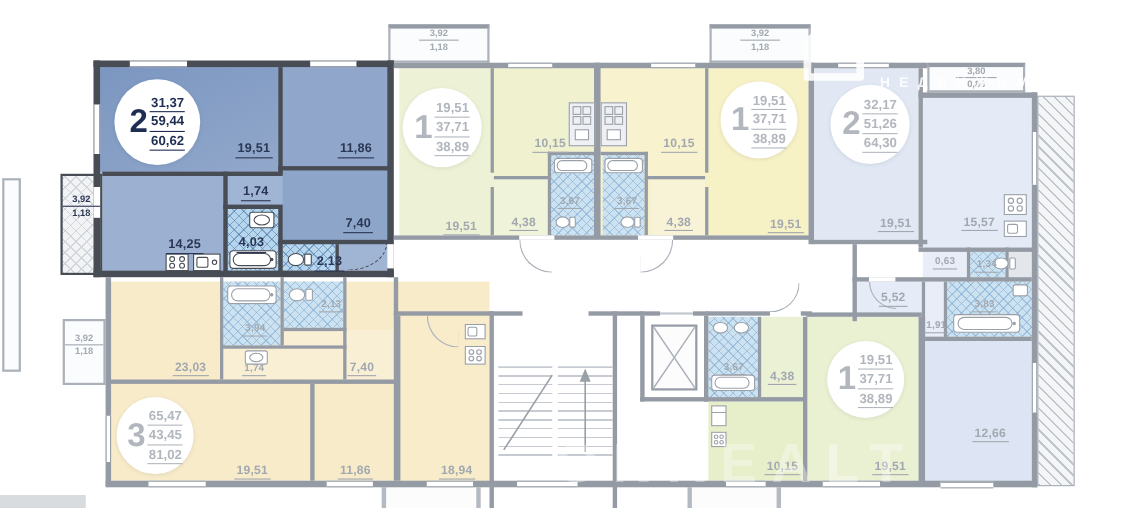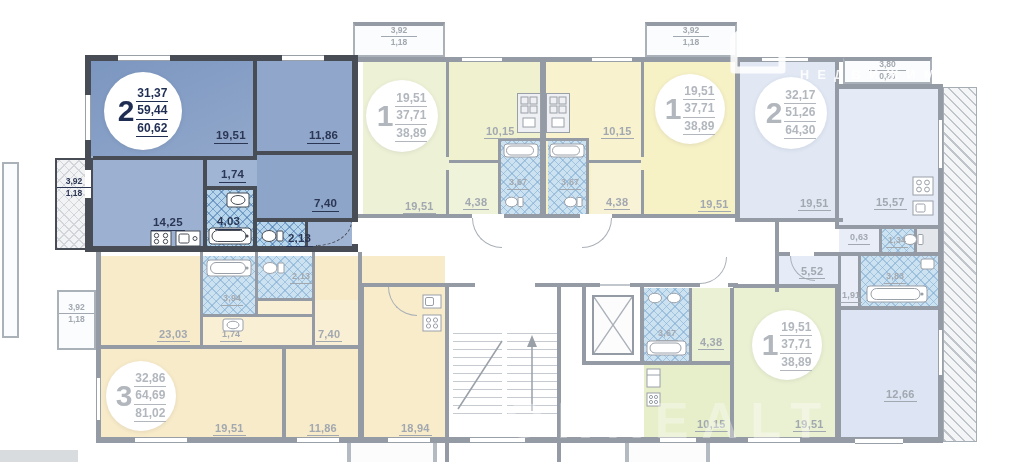--- a/index.html
+++ b/index.html
@@ -444,22 +444,22 @@
   <span class="lbl" style="left:213px;top:422px">19,51</span>
   <span class="lbl" style="left:307px;top:422px">11,86</span>
   <span class="lbl" style="left:399px;top:422px">18,94</span>
   <div class="frac" style="left:59px;top:302px;width:35px">
     <span class="ftop">3,92</span>
     <span>1,18</span>
   </div>
   <div class="badge" style="left:106px;top:361px;width:70px;height:70px">
     <span class="bn">3</span>
     <span class="ba">
-      <div>32,86</div>
-      <div>64,69</div>
+      <div>65,47</div>
+      <div>43,45</div>
       <div>81,02</div>
     </span>
   </div>
 
   <span class="lbl sm" style="left:656px;top:329px">3,67</span>
   <span class="lbl" style="left:698px;top:336px">4,38</span>
   <span class="lbl" style="left:695px;top:418px">10,15</span>
   <span class="lbl" style="left:793px;top:418px">19,51</span>
   <div class="badge" style="left:752px;top:310px;width:70px;height:70px">
     <span class="bn">1</span>

